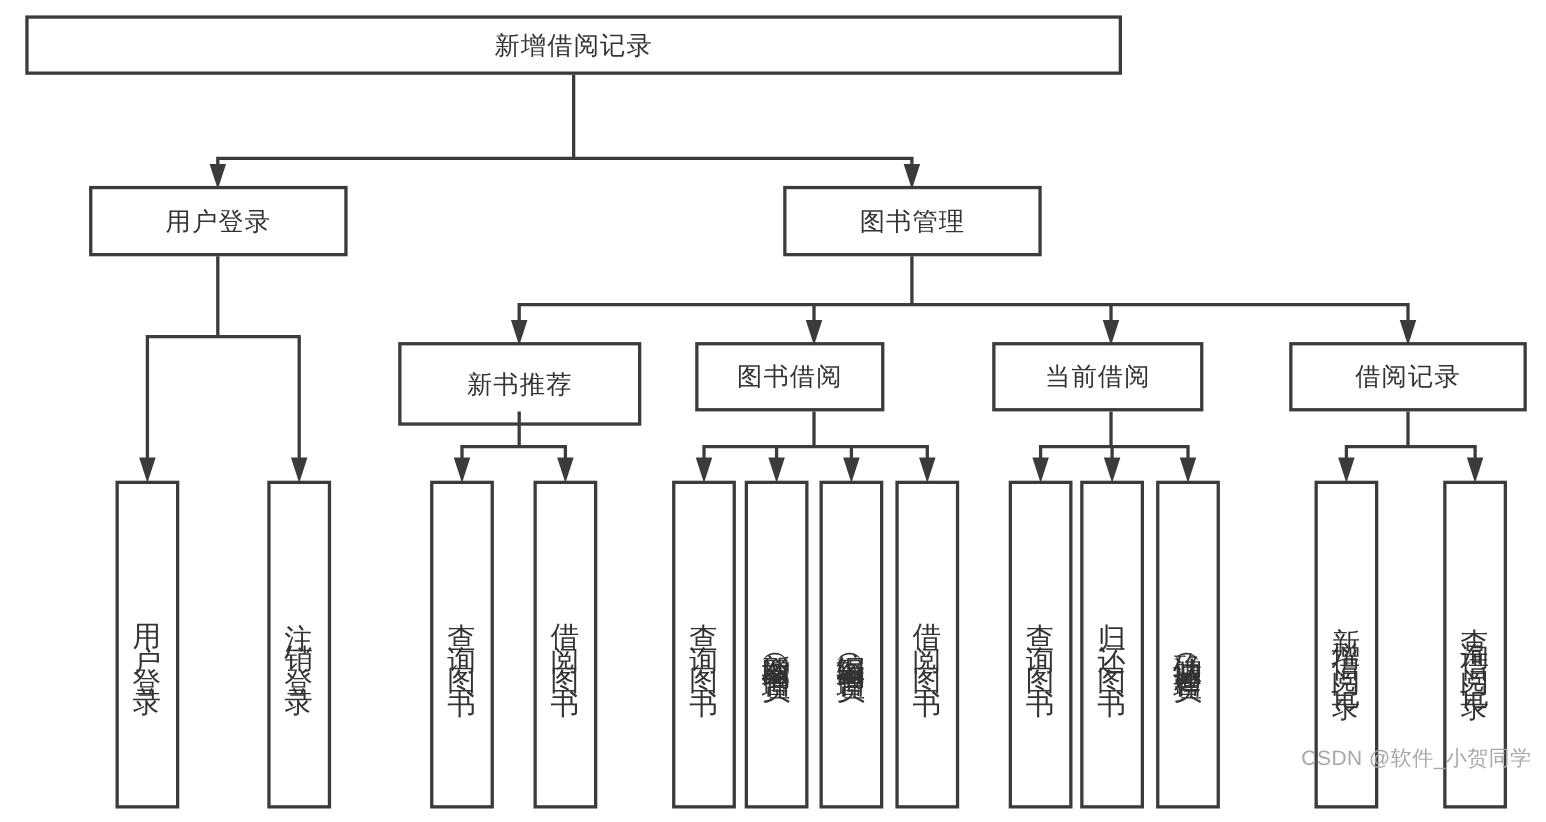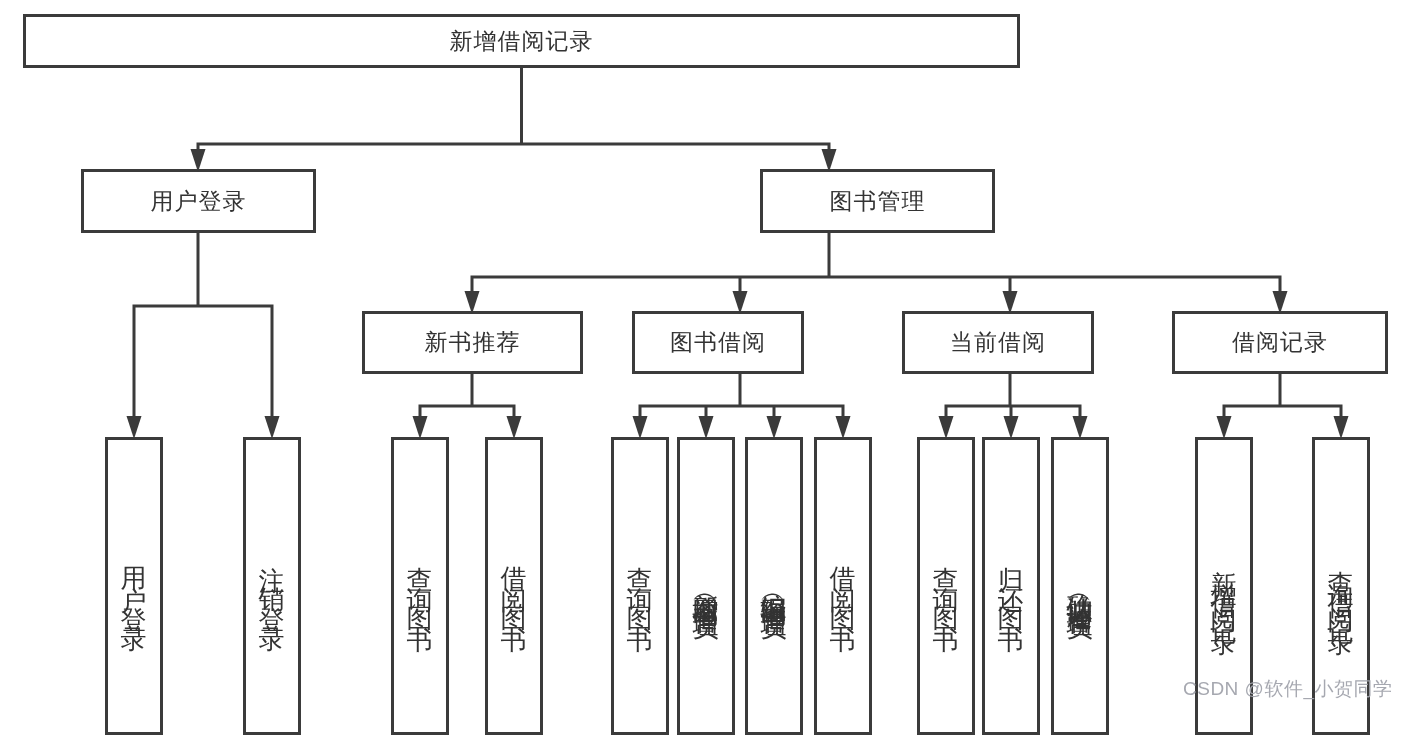--- a/index.html
+++ b/index.html
@@ -54,25 +54,25 @@
 
 <div class="stage">
 
   <div class="node node-h" style="left:23px;top:14px;width:997px;height:54px;">
     <span>新增借阅记录</span>
   </div>
 
   <div class="node node-h" style="left:81px;top:169px;width:235px;height:64px;">
     <span>用户登录</span>
   </div>
-  <div class="node node-h" style="left:712px;top:169px;width:235px;height:64px;margin-left:48px;">
+  <div class="node node-h" style="left:712px;top:169px;width:235px;height:64px;">
     <span>图书管理</span>
   </div>
 
-  <div class="node node-h" style="left:362px;top:311px;width:221px;height:63px;">
+  <div class="node node-h" style="left:362px;top:311px;width:221px;height:76px;">
     <span>新书推荐</span>
   </div>
   <div class="node node-h" style="left:632px;top:311px;width:172px;height:63px;">
     <span>图书借阅</span>
   </div>
   <div class="node node-h" style="left:902px;top:311px;width:192px;height:63px;">
     <span>当前借阅</span>
   </div>
   <div class="node node-h" style="left:1172px;top:311px;width:216px;height:63px;">
     <span>借阅记录</span>

